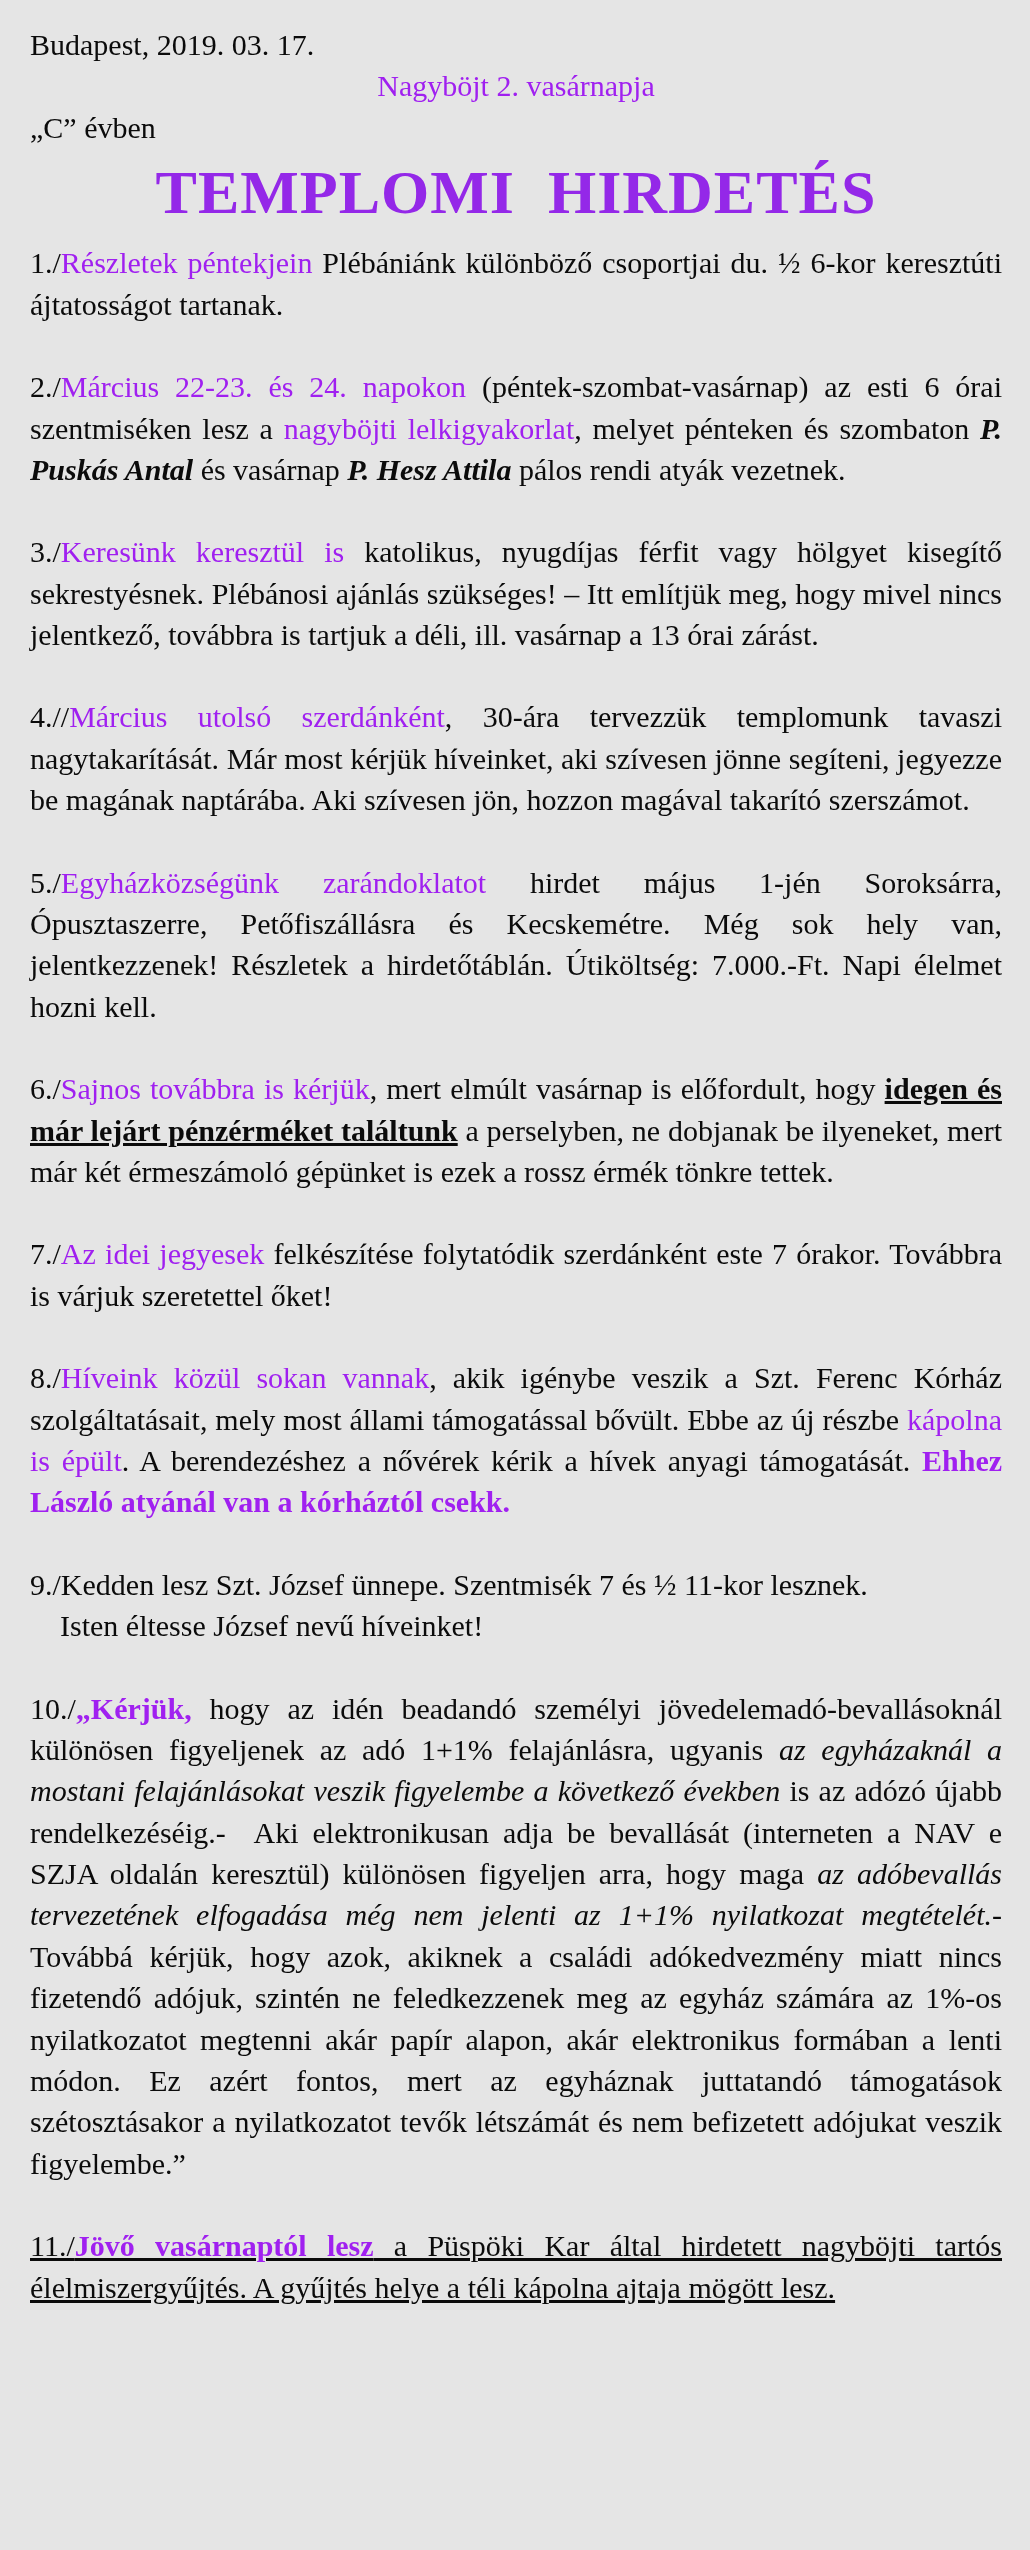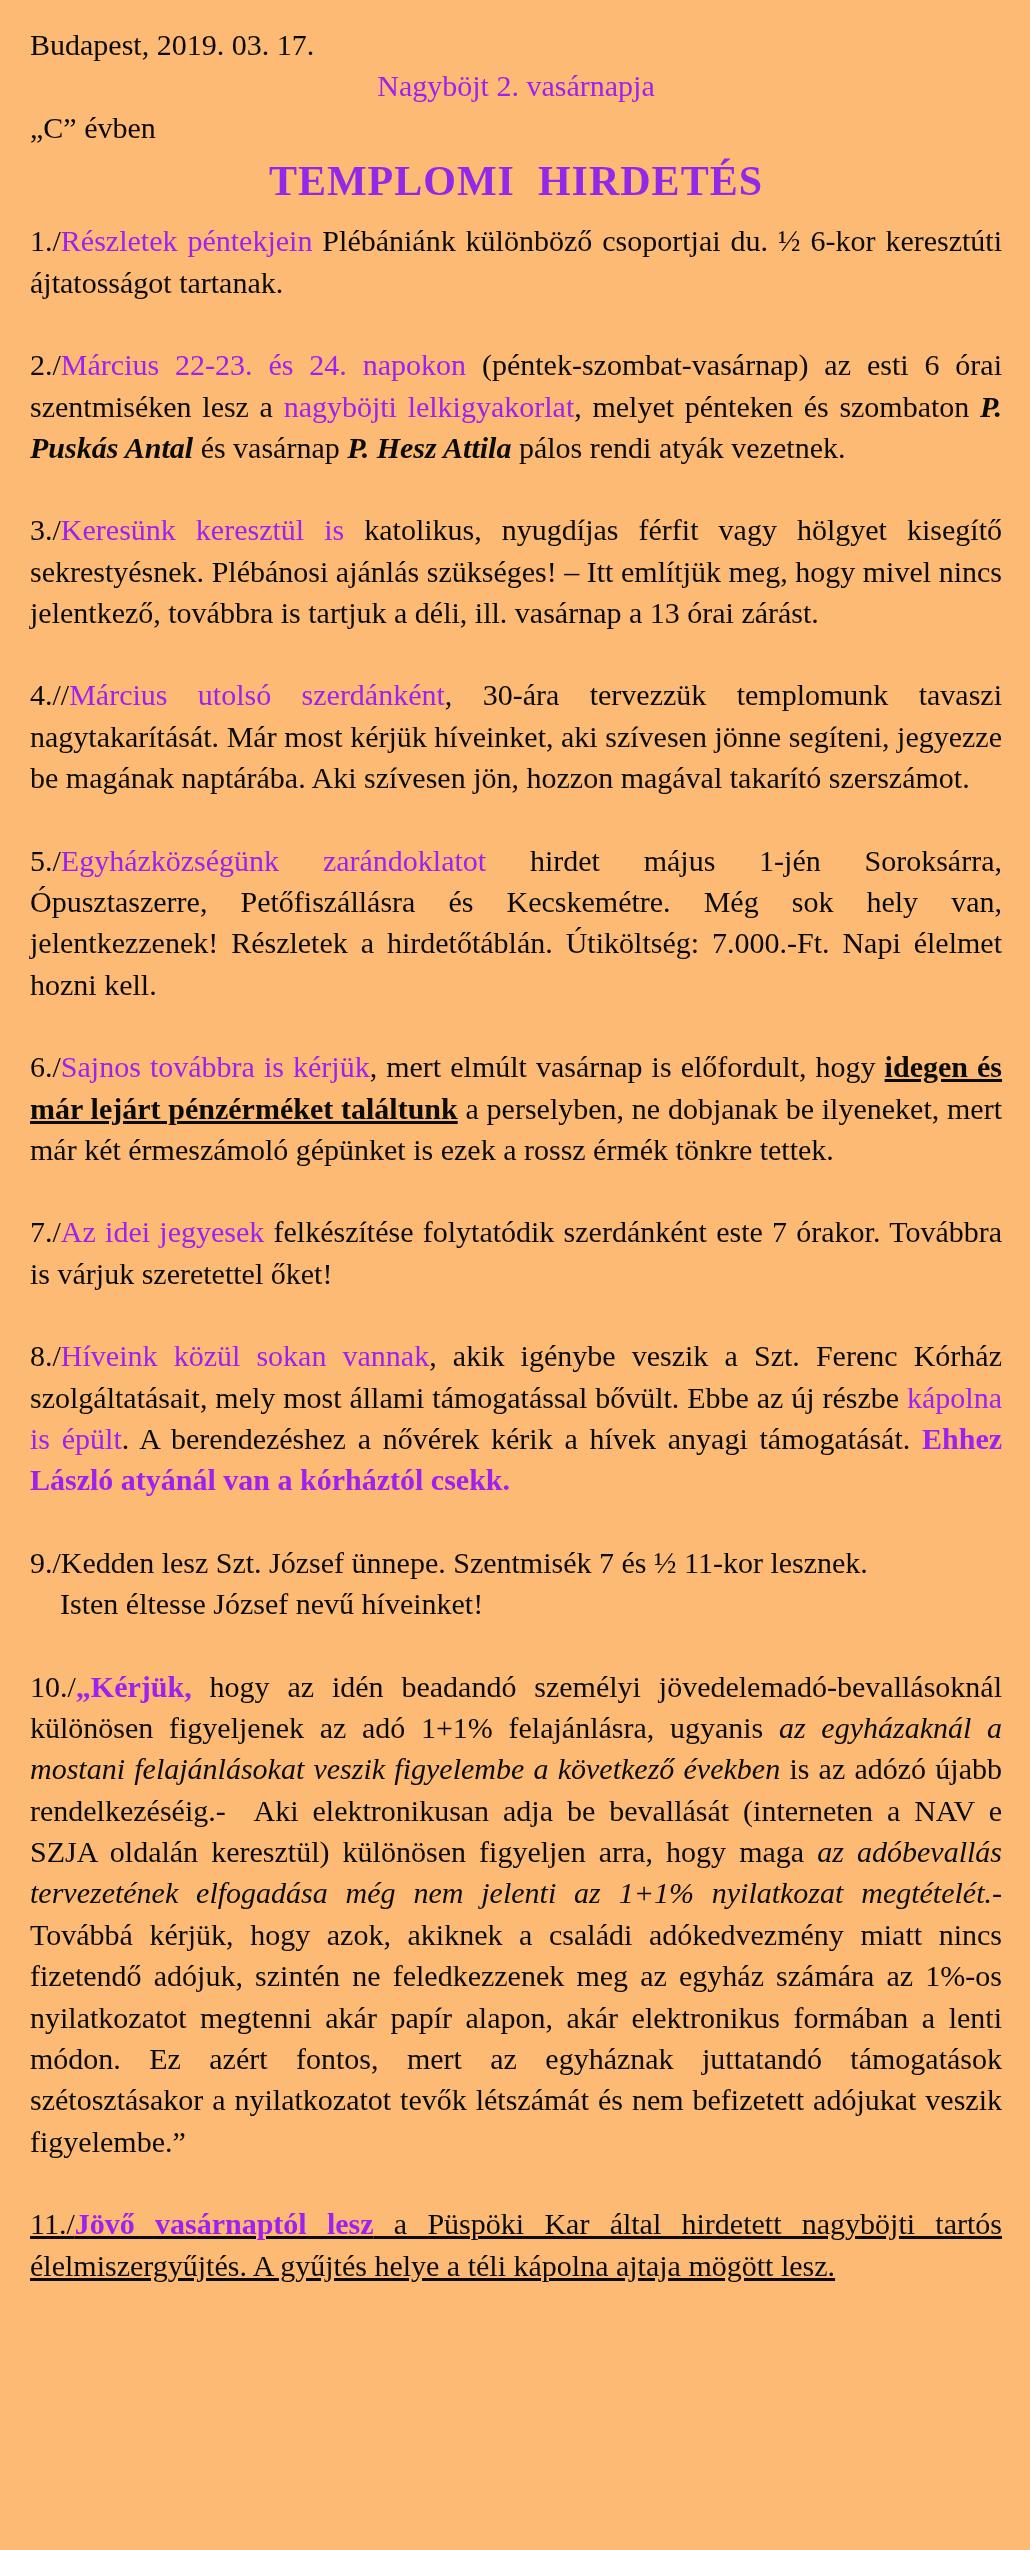--- a/index.html
+++ b/index.html
@@ -5,38 +5,38 @@
   html, body {
     margin: 0;
     padding: 0;
     background: #ffffff;
   }
   .page {
     width: 1030px;
     min-height: 2550px;
     box-sizing: border-box;
     padding: 24px 28px 40px 30px;
-    background: #fdba74;
+    background: #e5e5e5;
     font-family: "Liberation Serif", "DejaVu Serif", serif;
     font-size: 30px;
     line-height: 1.38;
     color: #0b0b0b;
   }
   .hdr-line {
     margin: 0;
     text-align: left;
   }
   .accent { color: #A020F0; text-align: center; }
   .bold { font-weight: 700; }
   .italic { font-style: italic; }
   .underline { text-decoration: underline; }
   .title {
     margin: 10px 0 16px 0;
     text-align: center;
-    font-size: 42px;
+    font-size: 62px;
     font-weight: 700;
     letter-spacing: 1px;
     color: #9428E8;
     white-space: pre;
     line-height: 1.1;
   }
   .para {
     margin: 0 0 41px 0;
     text-align: justify;
   }

